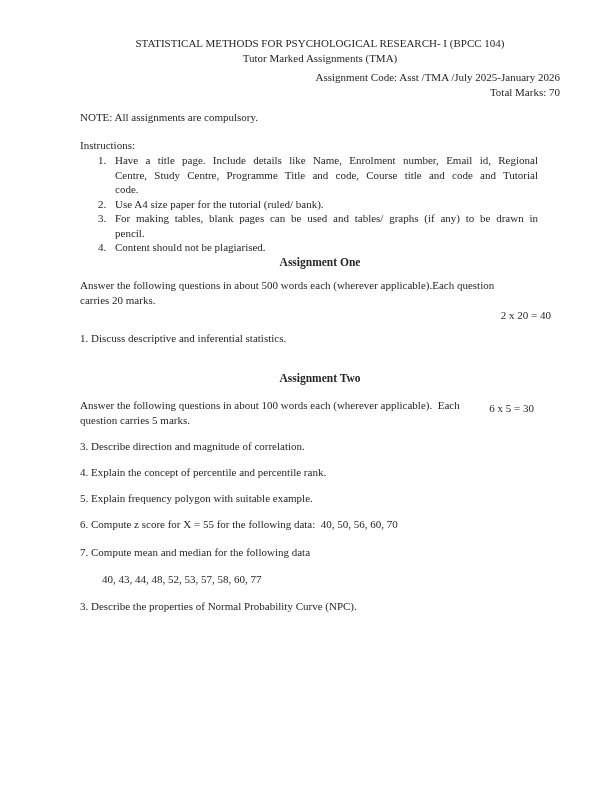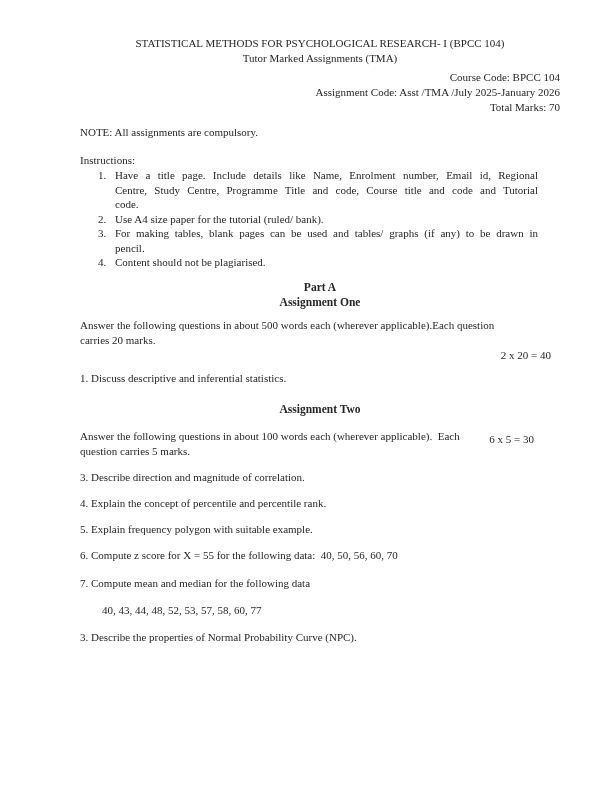--- a/index.html
+++ b/index.html
@@ -28,21 +28,21 @@
 
   .inst-list { margin-left: 18px; }
   .inst-item { display: flex; align-items: flex-start; }
   .inst-num { width: 17px; flex: 0 0 17px; line-height: 14.5px; }
   .inst-lines { width: 423px; flex: 0 0 423px; }
   .inst-lines .iline { line-height: 14.5px; white-space: pre-wrap; }
   .iline.jl { text-align: justify; text-align-last: justify; }
 
   .heading { text-align: center; font-weight: bold; font-size: 11.5px; }
   .part-a-heading { margin-top: 10px; }
-  .a2-heading { margin-top: 16px; }
+  .a2-heading { margin-top: 25px; }
 
   .pa-intro { margin-top: 8px; }
   .pa-marks { margin-top: 0; text-align: right; padding-right: 9px; }
 
   .q1 { margin-top: 8px; }
   .q2 { margin-top: 12px; }
   .sans-data { font-family: "Liberation Sans", sans-serif; font-size: 10.5px; margin-left: 5px; }
 
   .a2-intro { margin-top: 12px; position: relative; }
   .a2-marks { position: absolute; right: 26px; bottom: 12px; line-height: 15px; }
@@ -59,21 +59,20 @@
 <body>
 
 <div class="page">
 
   <div class="title-block">
     <div class="line">STATISTICAL METHODS FOR PSYCHOLOGICAL RESEARCH- I (BPCC 104)</div>
     <div class="line">Tutor Marked Assignments (TMA)</div>
   </div>
 
   <div class="header-right">
-    <div class="line">Course Code: BPCC 104</div>
     <div class="line">Assignment Code: Asst /TMA /July 2025-January 2026</div>
     <div class="line">Total Marks: 70</div>
   </div>
 
   <div class="line note">NOTE: All assignments are compulsory.</div>
 
   <div class="line instructions-label">Instructions:</div>
 
   <div class="inst-list">
     <div class="inst-item">
@@ -98,21 +97,20 @@
       </div>
     </div>
     <div class="inst-item">
       <div class="inst-num">4.</div>
       <div class="inst-lines">
         <div class="iline">Content should not be plagiarised.</div>
       </div>
     </div>
   </div>
 
-  <div class="line heading part-a-heading">Part A</div>
   <div class="line heading">Assignment One</div>
 
   <div class="pa-intro">
     <div class="line">Answer the following questions in about 500 words each (wherever applicable).Each question</div>
     <div class="line">carries 20 marks.</div>
   </div>
   <div class="line pa-marks">2 x 20 = 40</div>
 
   <div class="line q1">1. Discuss descriptive and inferential statistics.</div>
 

